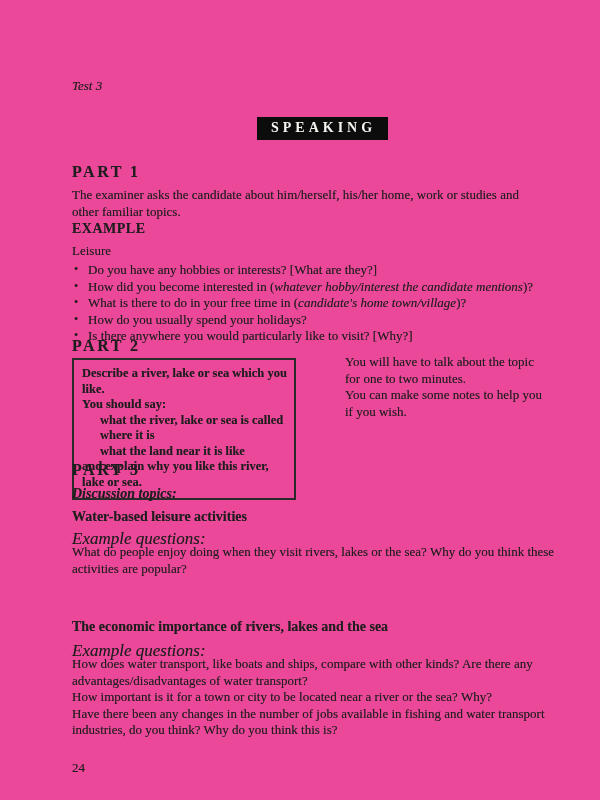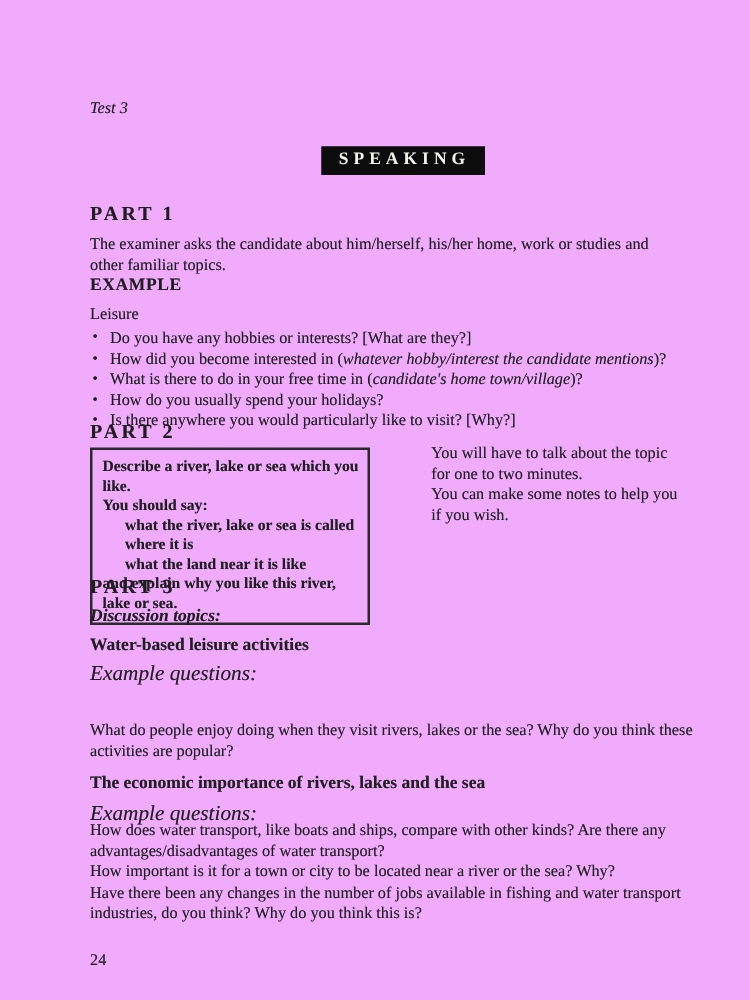--- a/index.html
+++ b/index.html
@@ -1,21 +1,21 @@
 <!DOCTYPE html>
 <html><head>
 <meta charset="utf-8">
 <style>
   * { margin: 0; padding: 0; box-sizing: border-box; }
   html, body { background: #ffffff; }
   .page {
     position: relative;
     width: 600px;
     height: 800px;
-    background: #f0abfc;
+    background: #ec4899;
     font-family: "Liberation Serif", "DejaVu Serif", serif;
     color: #1e1e1e;
     overflow: hidden;
     text-shadow: 0 0 0.3px rgba(20,20,20,0.45);
   }
   .test-header {
     position: absolute; left: 72px; top: 78px;
     font-style: italic; font-size: 13px;
   }
   .banner {
@@ -77,21 +77,21 @@
   .example-q-label {
     position: absolute; left: 72px;
     font-size: 17px; font-style: italic;
   }
   .topic1-example { top: 529px; }
   .topic2-example { top: 641px; }
   .questions-block {
     position: absolute; left: 72px; width: 484px;
     font-size: 13px; line-height: 16.5px;
   }
-  .topic1-questions { top: 576px; }
+  .topic1-questions { top: 544px; }
   .topic2-questions { top: 656px; }
   .questions-block p { margin: 0; }
   .page-number {
     position: absolute; left: 72px; top: 760px; font-size: 13px;
   }
   .it { font-style: italic; }
 </style>
 </head>
 <body>
 

